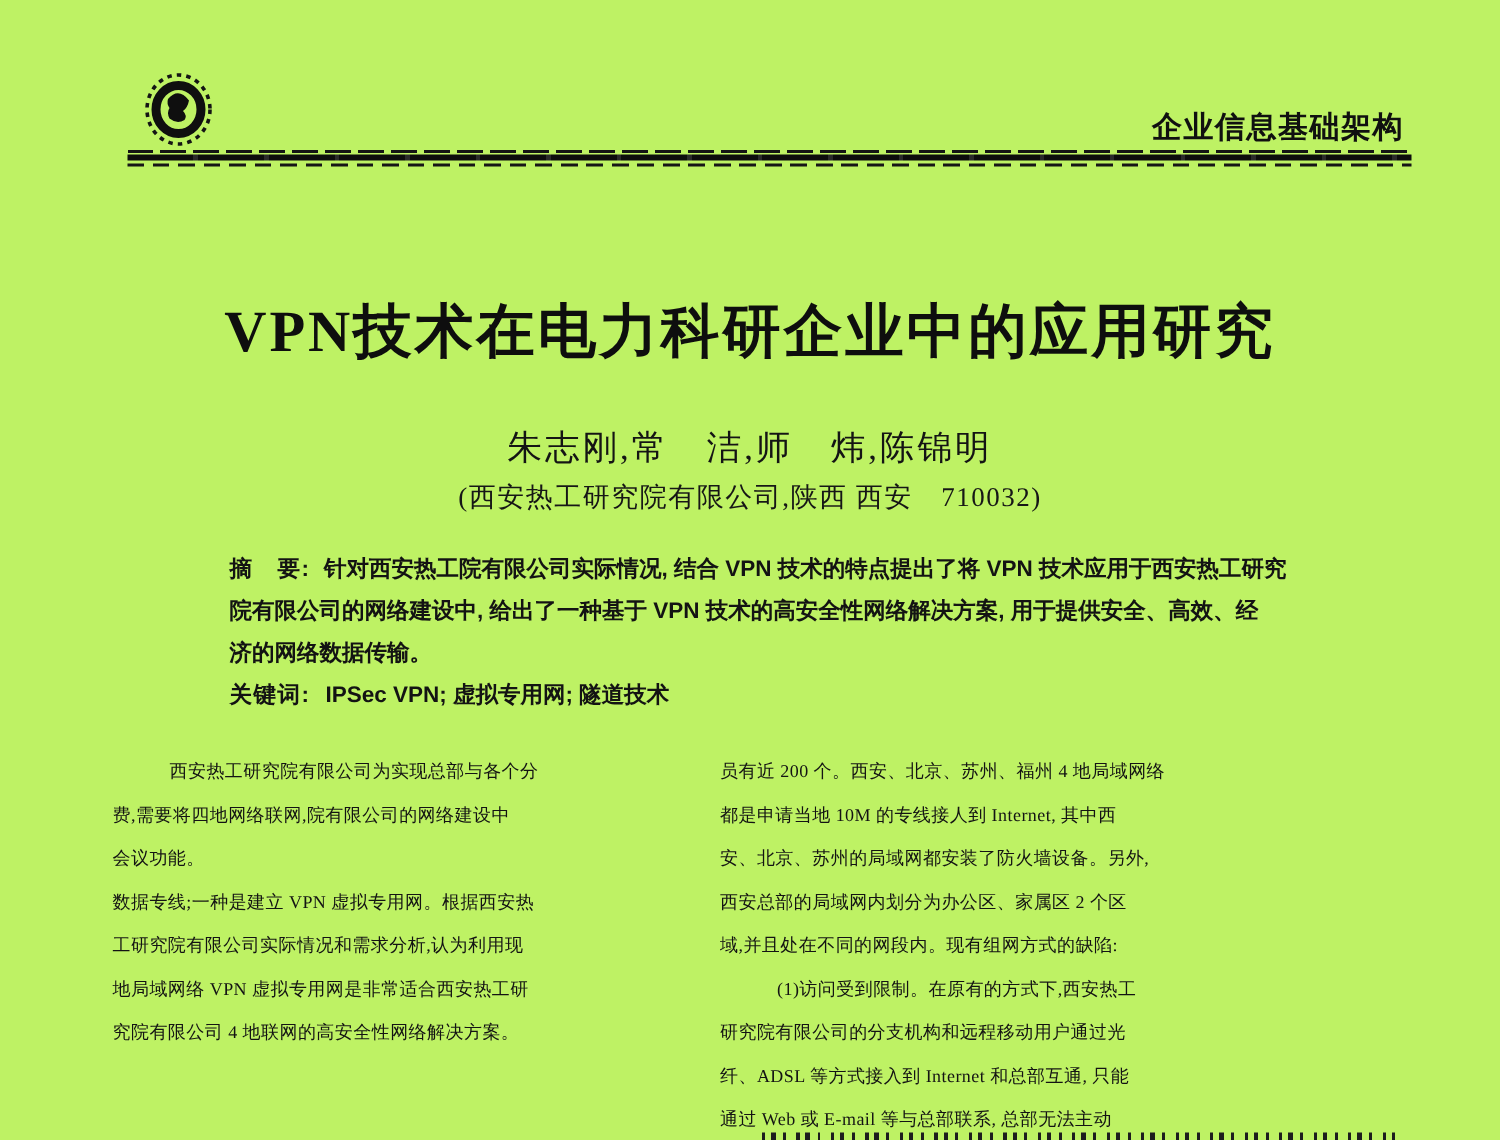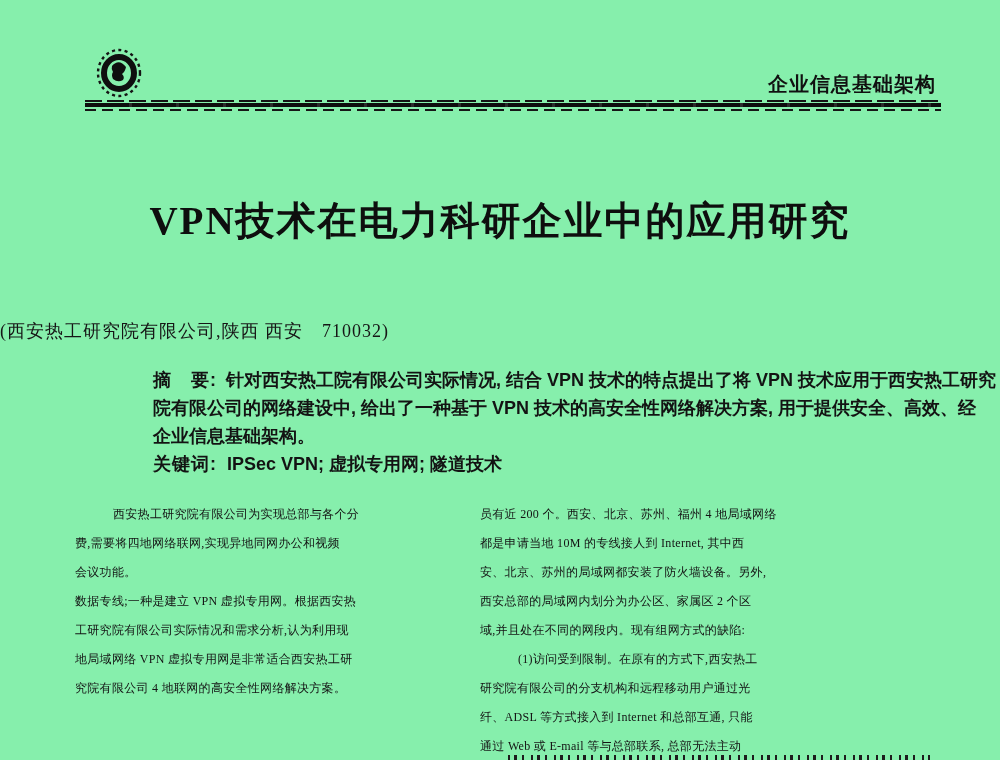--- a/index.html
+++ b/index.html
@@ -1,19 +1,19 @@
 <!DOCTYPE html>
 <html><head>
 <meta charset="utf-8">
 <style>
   html,body{margin:0;padding:0;background:#e8e8e8;}
   .page{
     position:relative;
     width:1000px;height:760px;
-    background:#86efac;
+    background:#bef264;
     overflow:hidden;
     color:#121212;
     font-family:"Liberation Serif","DejaVu Serif",serif;
   }
   
   .logo{position:absolute;left:94px;top:45px;width:50px;height:56px;}
   .header-label{
     position:absolute;right:64px;top:71px;
     font-family:"Liberation Sans","DejaVu Sans",sans-serif;
     font-weight:700;font-size:20px;letter-spacing:1px;color:#101010;
@@ -26,27 +26,27 @@
   .title{
     position:absolute;left:0;right:0;top:194px;margin:0;
     text-align:center;font-size:39px;font-weight:700;letter-spacing:2px;color:#0e0e0e;
   }
   .authors{
     position:absolute;left:0;right:0;top:283px;
     text-align:center;font-size:23px;letter-spacing:2px;color:#141414;
   }
   .affiliation{
     position:absolute;left:0;right:0;top:319px;
-    font-size:18px;letter-spacing:1px;color:#161616;
+    text-align:center;font-size:18px;letter-spacing:1px;color:#161616;
   }
   
   .abstract{
     position:absolute;left:153px;top:366px;width:716px;
     font-family:"Liberation Sans","DejaVu Sans",sans-serif;
-    font-size:18px;line-height:28px;font-weight:600;color:#131313;
+    font-size:15px;line-height:28px;font-weight:600;color:#131313;
   }
   .ab-line{white-space:nowrap;}
   .ab-label{font-weight:700;margin-right:9px;letter-spacing:1px;}
   .kw{font-weight:700;}
   .kw-label{margin-right:10px;letter-spacing:1px;}
   
   .col{
     position:absolute;top:500px;width:430px;
     font-size:12px;line-height:29px;letter-spacing:0.3px;color:#131313;
   }
@@ -74,32 +74,33 @@
       <ellipse cx="25" cy="28" rx="15" ry="16" fill="none" stroke="#0f0f0f" stroke-width="6"></ellipse>
       <path d="M18 21 q7 -8 14 1 q-1 5 -4 7 q3 3 1 6 q-5 3 -10 -1 q-2 -4 0 -7 q-2 -3 -1 -6 Z" fill="#0f0f0f"></path>
     </svg>
   </div>
   <div class="header-label">企业信息基础架构</div>
   <div class="rule rule-a"></div>
   <div class="rule rule-b"></div>
   <div class="rule rule-c"></div>
 
   <h1 class="title">VPN技术在电力科研企业中的应用研究</h1>
+  <div class="authors">朱志刚,常　洁,师　炜,陈锦明</div>
   <div class="affiliation">(西安热工研究院有限公司,陕西 西安　710032)</div>
 
   <div class="abstract">
     <div class="ab-line"><span class="ab-label">摘　要:</span><span>针对西安热工院有限公司实际情况, 结合 VPN 技术的特点提出了将 VPN 技术应用于西安热工研究</span></div>
     <div class="ab-line">院有限公司的网络建设中, 给出了一种基于 VPN 技术的高安全性网络解决方案, 用于提供安全、高效、经</div>
-    <div class="ab-line">企业信息基础架构。</div>
+    <div class="ab-line">济的网络数据传输。</div>
     <div class="ab-line kw"><span class="kw-label">关键词:</span><span class="kw-text">IPSec VPN; 虚拟专用网; 隧道技术</span></div>
   </div>
 
   <div class="col col-left">
     <div class="body-line indent">西安热工研究院有限公司为实现总部与各个分</div>
-    <div class="body-line">费,需要将四地网络联网,实现异地同网办公和视频</div>
+    <div class="body-line">费,需要将四地网络联网,院有限公司的网络建设中</div>
     <div class="body-line">会议功能。</div>
     <div class="body-line">数据专线;一种是建立 VPN 虚拟专用网。根据西安热</div>
     <div class="body-line">工研究院有限公司实际情况和需求分析,认为利用现</div>
     <div class="body-line">地局域网络 VPN 虚拟专用网是非常适合西安热工研</div>
     <div class="body-line">究院有限公司 4 地联网的高安全性网络解决方案。</div>
   </div>
 
   <div class="col col-right">
     <div class="body-line">员有近 200 个。西安、北京、苏州、福州 4 地局域网络</div>
     <div class="body-line">都是申请当地 10M 的专线接人到 Internet, 其中西</div>

